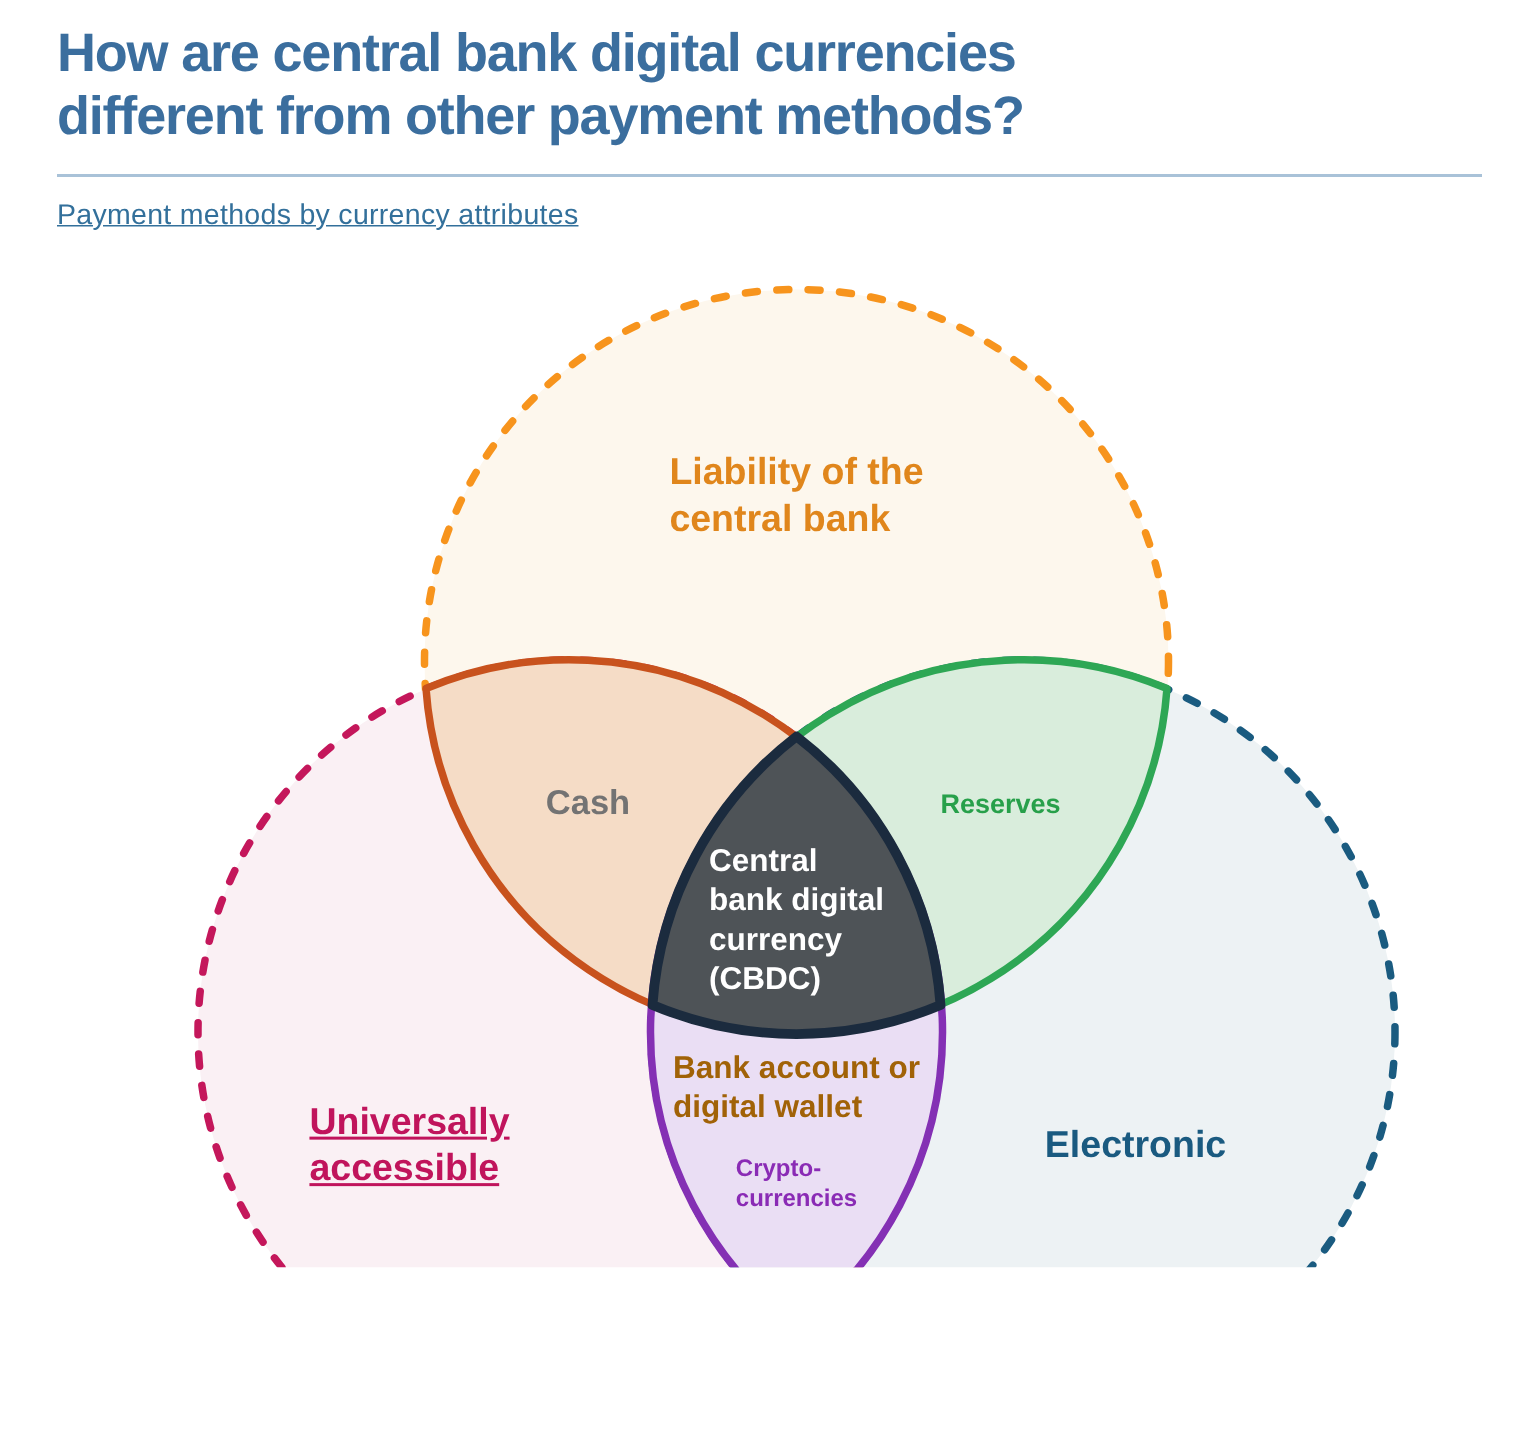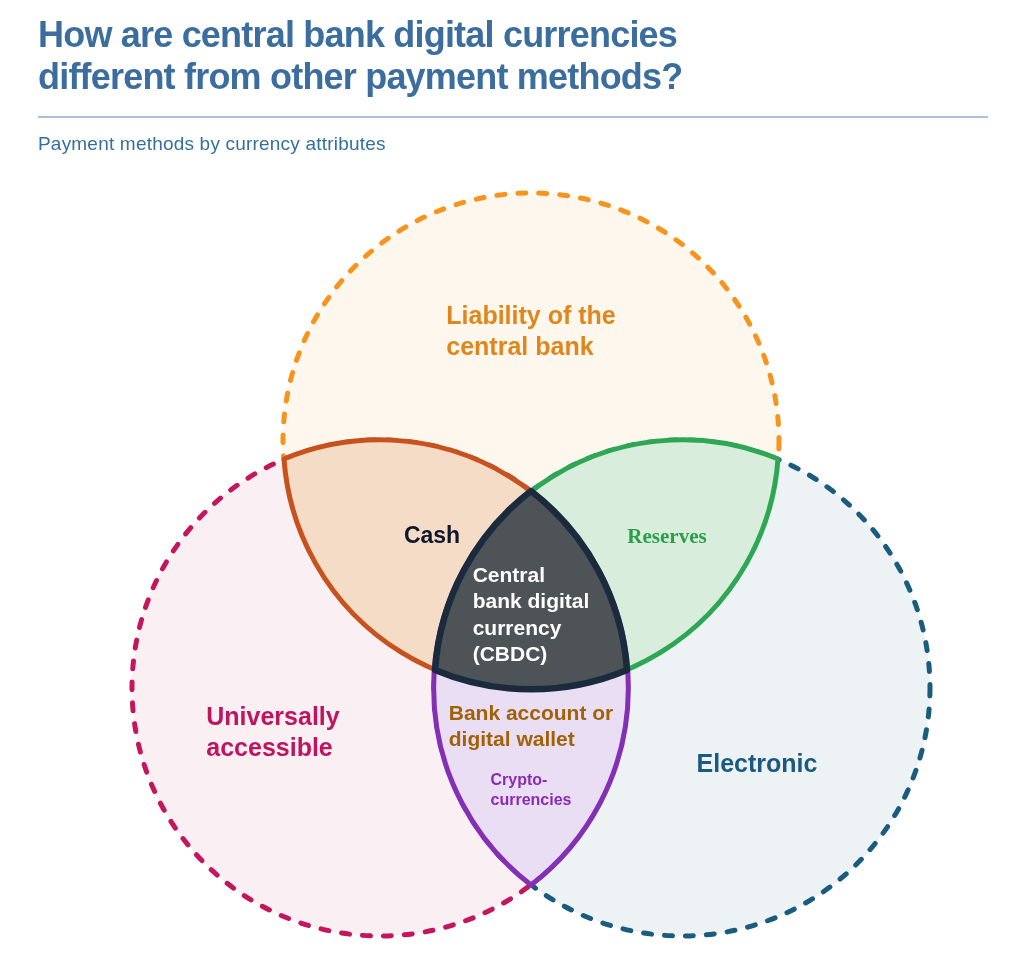--- a/index.html
+++ b/index.html
@@ -4,21 +4,21 @@
 <style>
   html, body {
     margin: 0;
     padding: 0;
     background: #ffffff;
     font-family: "Liberation Sans", sans-serif;
   }
   .canvas {
     position: relative;
     width: 1025px;
-    height: 958px;
+    height: 845px;
     background: #ffffff;
     overflow: hidden;
   }
   .page-title {
     position: absolute;
     left: 38px;
     top: 14px;
     margin: 0;
     width: 950px;
     font-size: 36px;
@@ -36,41 +36,42 @@
     height: 2px;
     background: #A9C2D8;
   }
   .subtitle {
     position: absolute;
     left: 38px;
     top: 133px;
     font-size: 19px;
     letter-spacing: 0.2px;
     color: #33709B;
+    text-decoration: underline;
   }
   .venn-svg {
     position: absolute;
     left: 0;
     top: 0;
   }
   .lbl {
     position: absolute;
     transform: translate(-50%, -50%);
     text-align: left;
     white-space: pre-line;
     font-weight: bold;
     line-height: 1.25;
   }
   .lbl-liability  { left: 531px; top: 331px; font-size: 25px; color: #E0861C; }
-  .lbl-cash       { left: 392px; top: 535px; font-size: 23px; color: #0f172a; margin-left: 40px; }
-  .lbl-reserves   { left: 667px; top: 536px; font-size: 21px; color: #27A04A; font-family: Liberation Serif, serif; }
+  .lbl-cash       { left: 392px; top: 535px; font-size: 23px; color: #737373; }
+  .lbl-reserves   { left: 667px; top: 536px; font-size: 18px; color: #27A04A; }
   .lbl-cbdc       { left: 531px; top: 614px; font-size: 21px; color: #FFFFFF; }
   .lbl-wallet     { left: 531px; top: 726px; font-size: 21px; color: #a16207; }
   .lbl-crypto     { left: 531px; top: 790px; font-size: 16px; color: #8A2BB5; }
-  .lbl-universal  { left: 273px; top: 732px; font-size: 25px; color: #C0145C; }
+  .lbl-universal  { left: 273px; top: 764px; font-size: 25px; color: #C0145C; text-decoration: underline; }
   .lbl-electronic { left: 757px; top: 736px; font-size: 25px; color: #1A5A80; margin-top: 28px; }
 </style>
 </head>
 <body>
 
 <div class="canvas">
 
   <h1 class="page-title">How are central bank digital currencies
 different from other payment methods?</h1>
 

